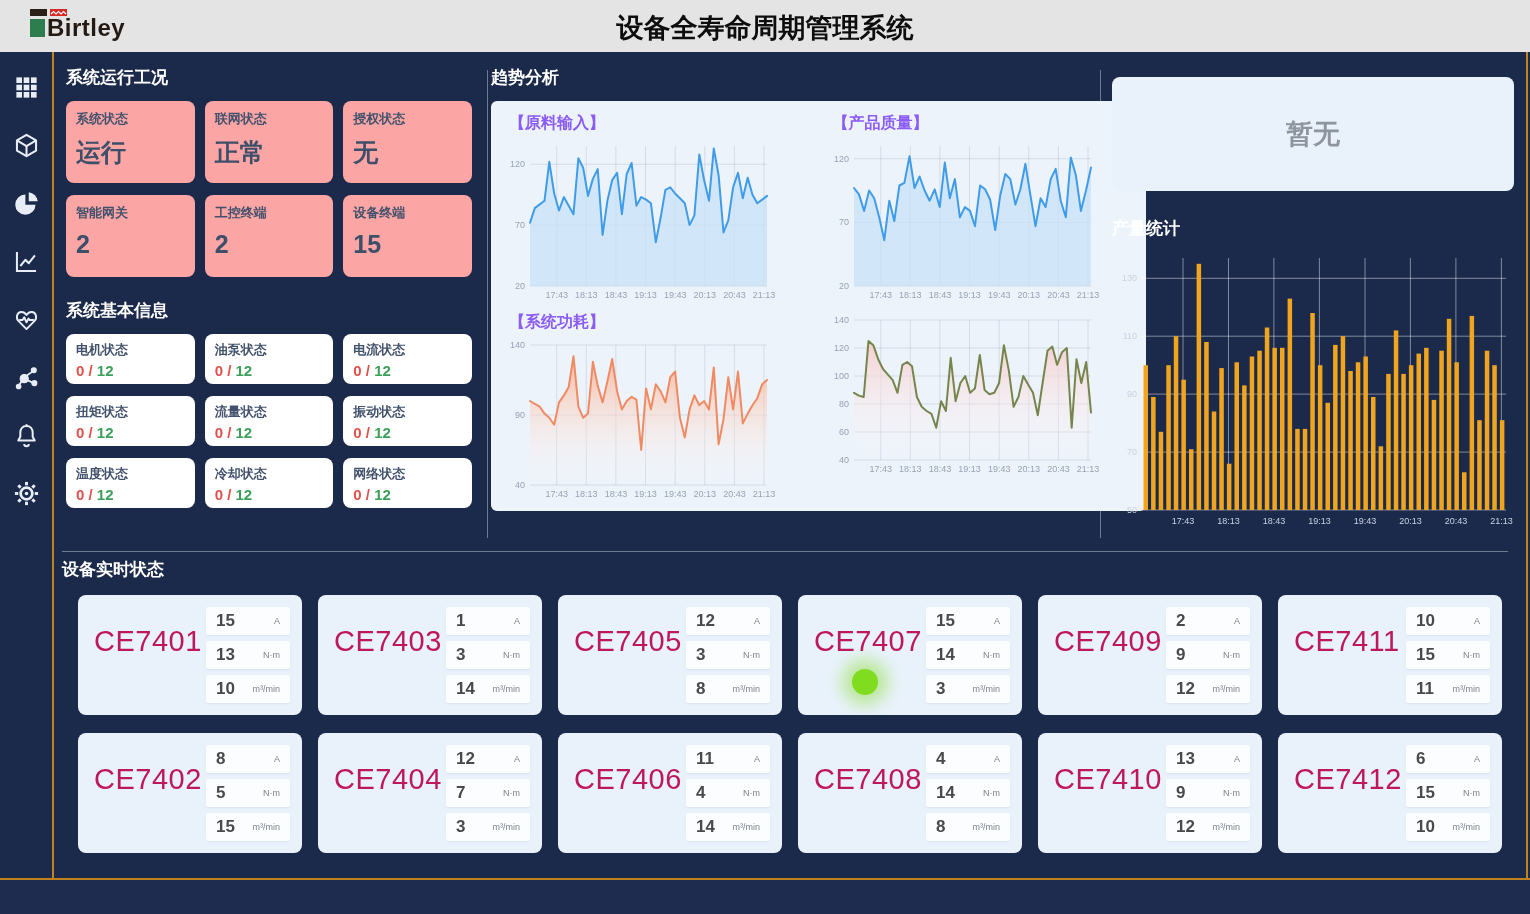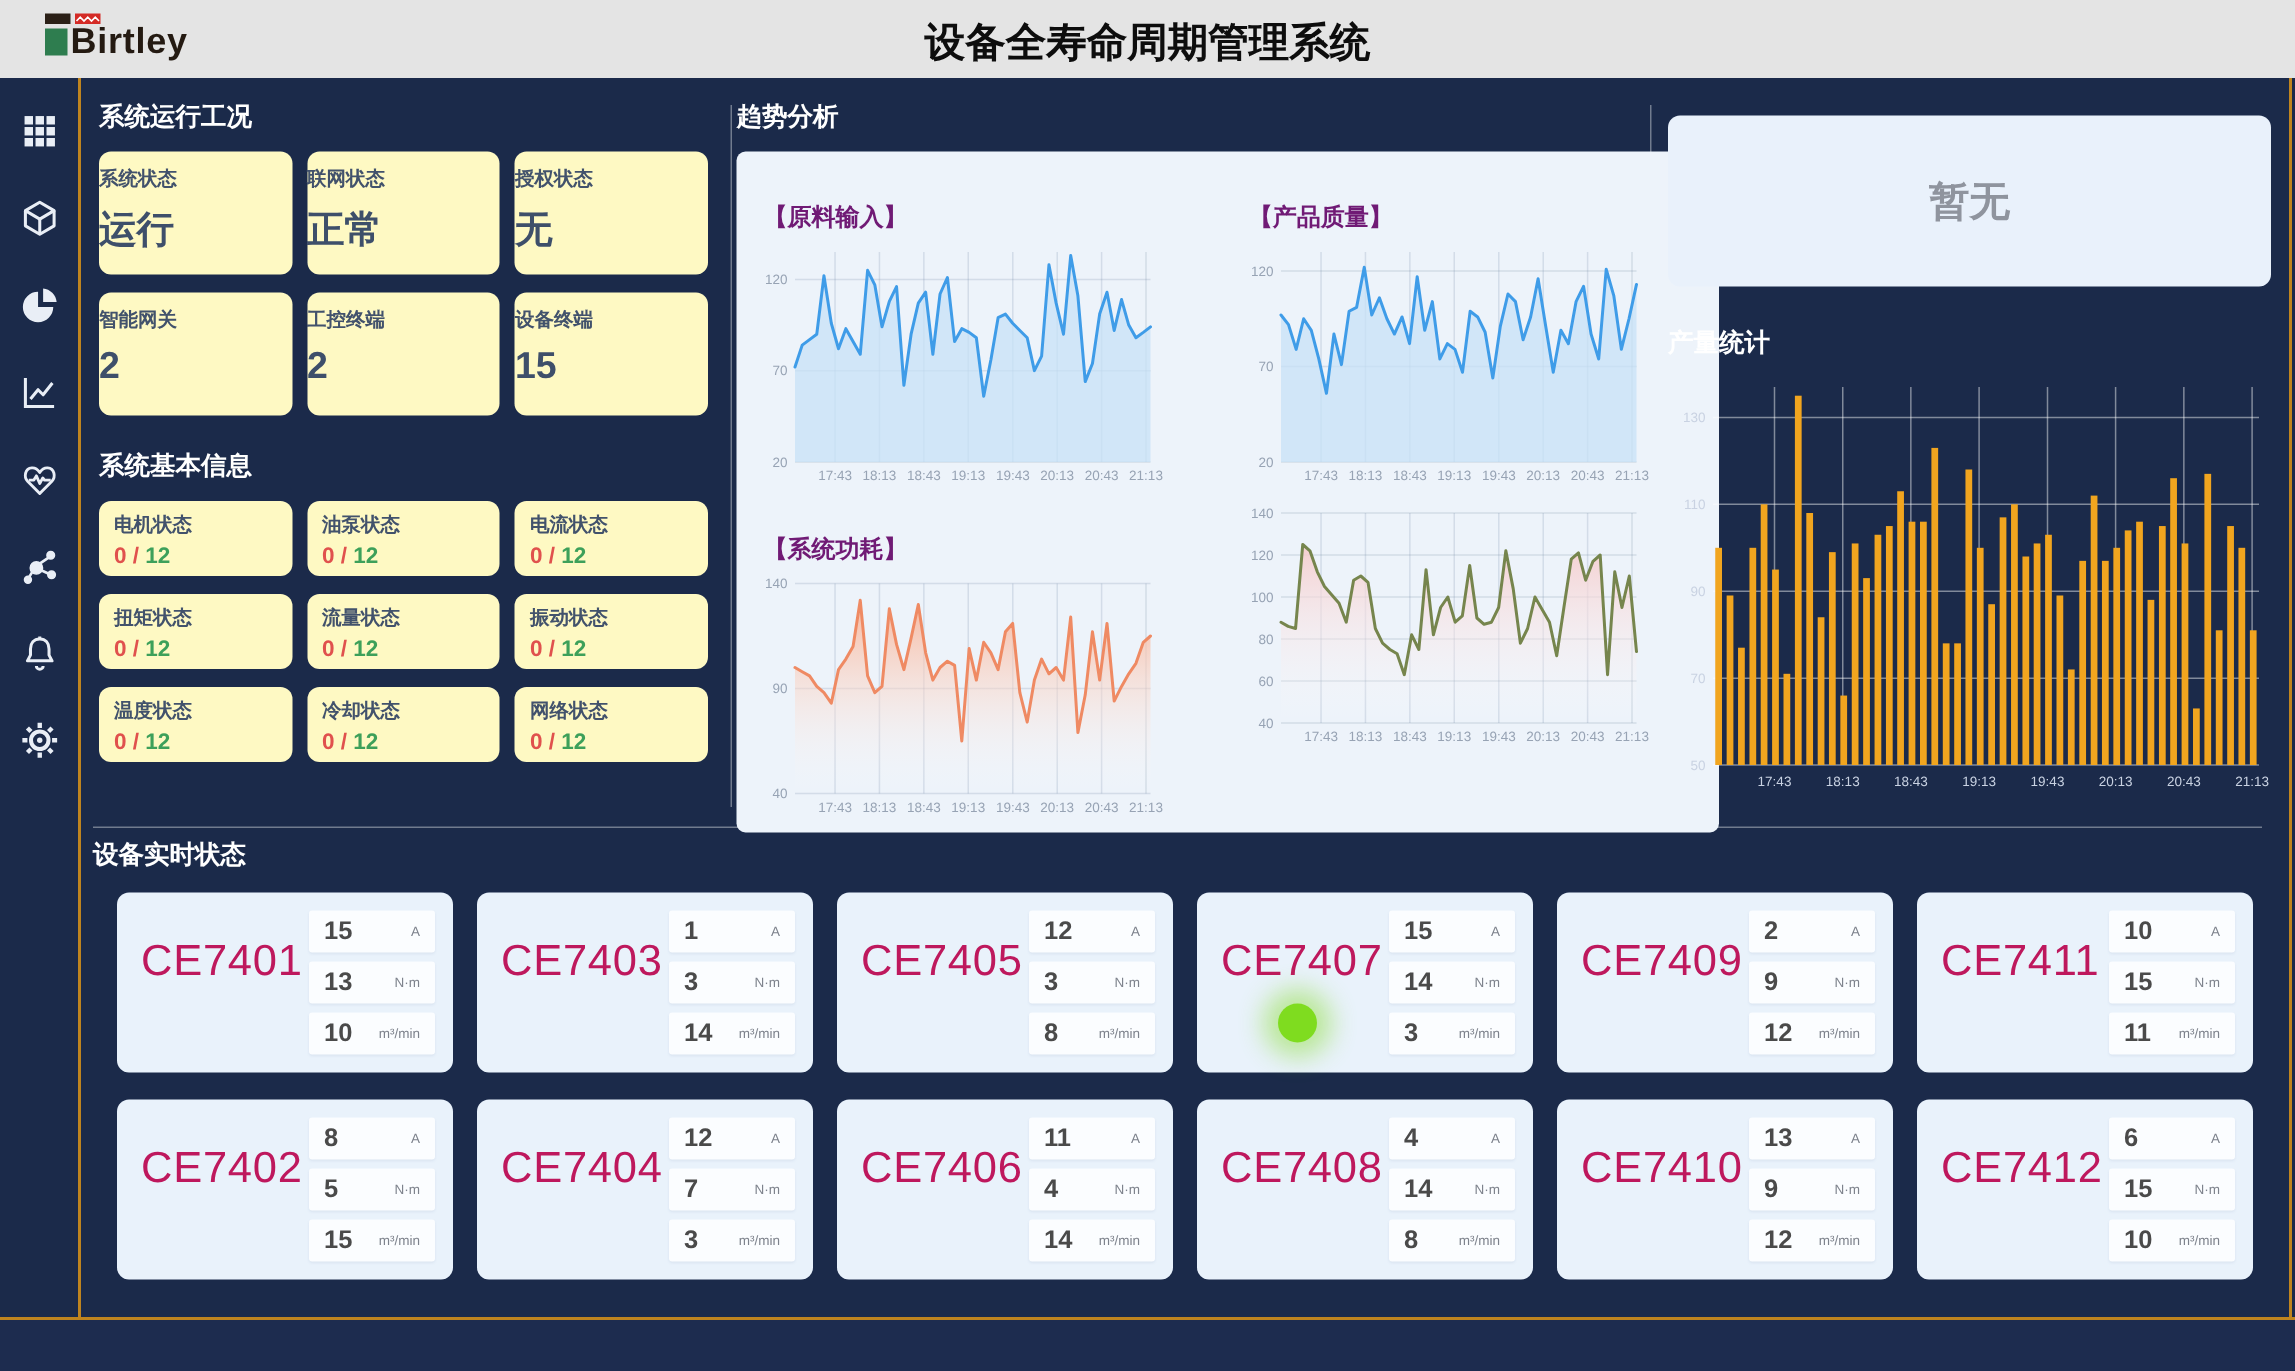--- a/index.html
+++ b/index.html
@@ -28,33 +28,33 @@
   .gold-h{position:absolute;left:0;top:878px;width:1530px;height:2px;background:#bf841f;}
   .footer{position:absolute;left:0;top:880px;width:1530px;height:34px;background:#1d2c4f;}
   .div-v1{position:absolute;left:487px;top:70px;width:1px;height:468px;background:rgba(255,255,255,0.38);}
   .div-v2{position:absolute;left:1100px;top:70px;width:1px;height:468px;background:rgba(255,255,255,0.38);}
   .div-h1{position:absolute;left:62px;top:551px;width:1446px;height:1px;background:rgba(255,255,255,0.38);}
   
   .sec-title{color:#ffffff;font-size:17px;font-weight:bold;margin:0;}
   
   .left-panel{position:absolute;left:66px;top:66px;width:406px;}
   .grid{display:grid;grid-template-columns:repeat(3,1fr);gap:12px 10px;margin-top:12px;}
-  .card1{background:#fef9c3;border-radius:8px;height:82px;padding:9px 0;box-sizing:border-box;}
+  .card1{background:#fca5a5;border-radius:8px;height:82px;padding:9px 10px;box-sizing:border-box;}
   .c1-lbl{font-size:13px;font-weight:bold;color:#42526c;}
   .c1-val{font-size:25px;font-weight:bold;color:#3e4f6a;text-align:left;margin-top:8px;}
   .sec2{margin-top:22px;}
-  .card2{background:#fef9c3;border-radius:8px;height:50px;padding:7px 10px;box-sizing:border-box;}
+  .card2{background:#ffffff;border-radius:8px;height:50px;padding:7px 10px;box-sizing:border-box;}
   .c2-cnt{font-size:15px;font-weight:bold;margin-top:3px;}
   .c-red{color:#e0514d;}
   .c-green{color:#3da05a;}
   
   .trend-panel{position:absolute;left:491px;top:66px;width:655px;}
   .trend-card{background:#edf3fa;border-radius:6px;margin-top:12px;padding:12px 16px 10px 12px;
     display:grid;grid-template-columns:1fr 1fr;column-gap:20px;row-gap:10px;}
-  .mini-title{font-size:16px;font-weight:bold;color:#701a75;margin:22px 0 4px 6px;}
+  .mini-title{font-size:16px;font-weight:bold;color:#8b5cf6;margin:0 0 4px 6px;}
   .chart-box{height:164px;}
   
   .right-panel{position:absolute;left:1112px;top:66px;width:402px;}
   .rp-head{display:flex;justify-content:space-between;align-items:center;}
   .tabs{display:flex;gap:13px;}
   .tab{color:#eef2f8;font-size:13px;font-weight:bold;cursor:pointer;}
   .tab.active{color:#e4e234;}
   .alarm-card{background:#e9f1fb;border-radius:8px;height:114px;margin-top:11px;
     display:flex;align-items:center;justify-content:center;}
   .alarm-empty{font-size:27px;font-weight:bold;color:#8f949e;}

